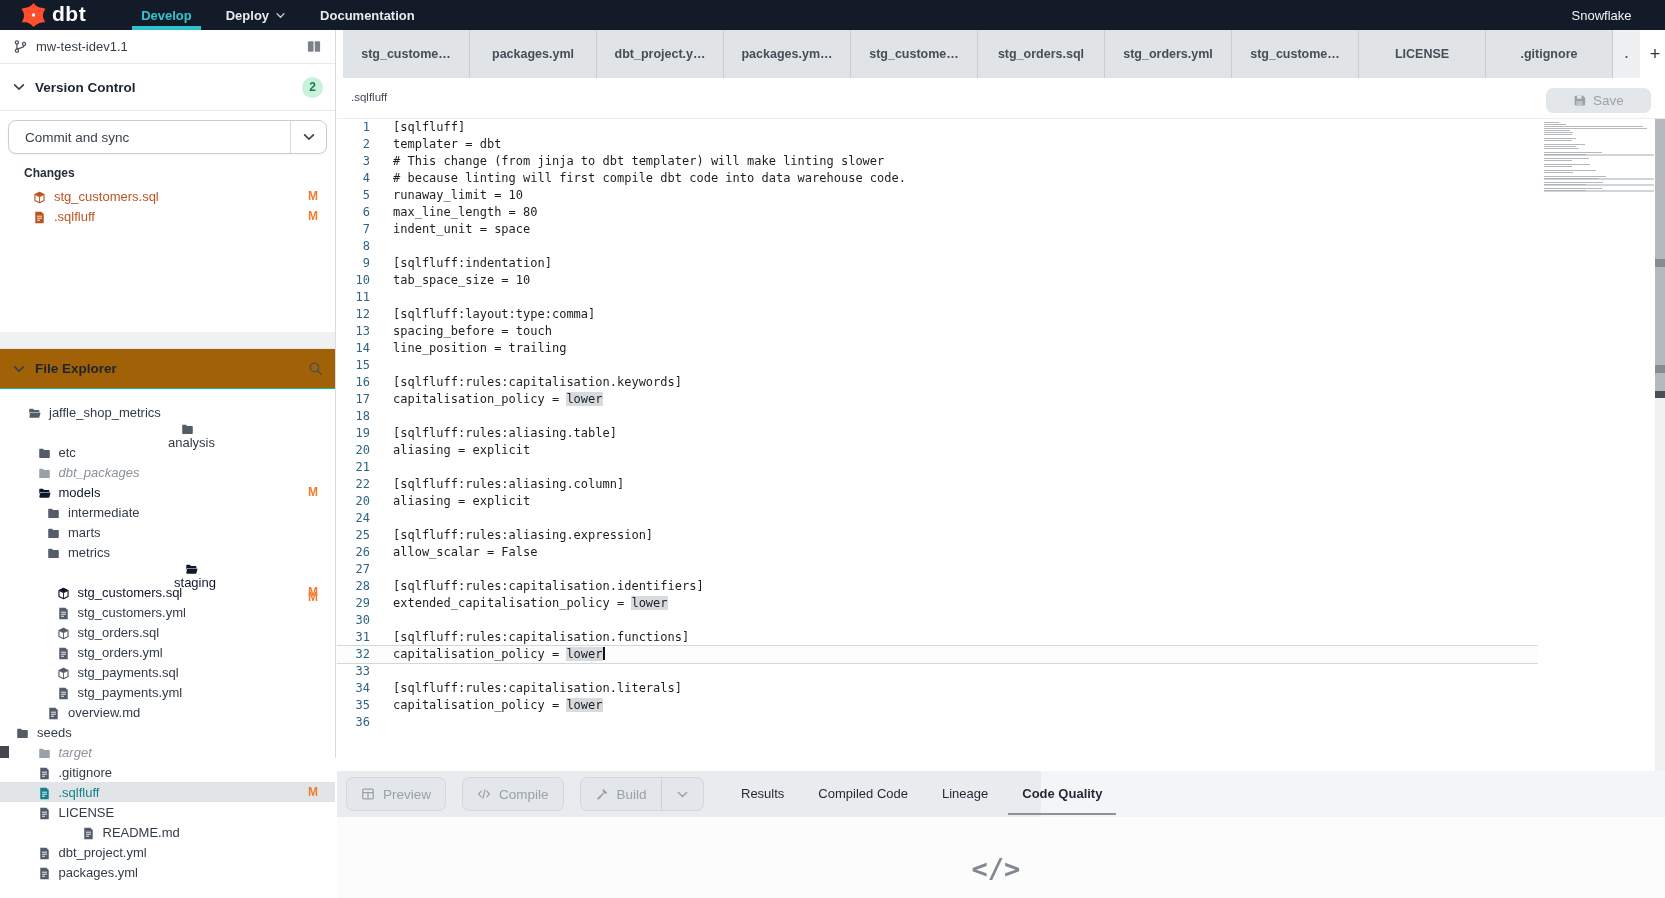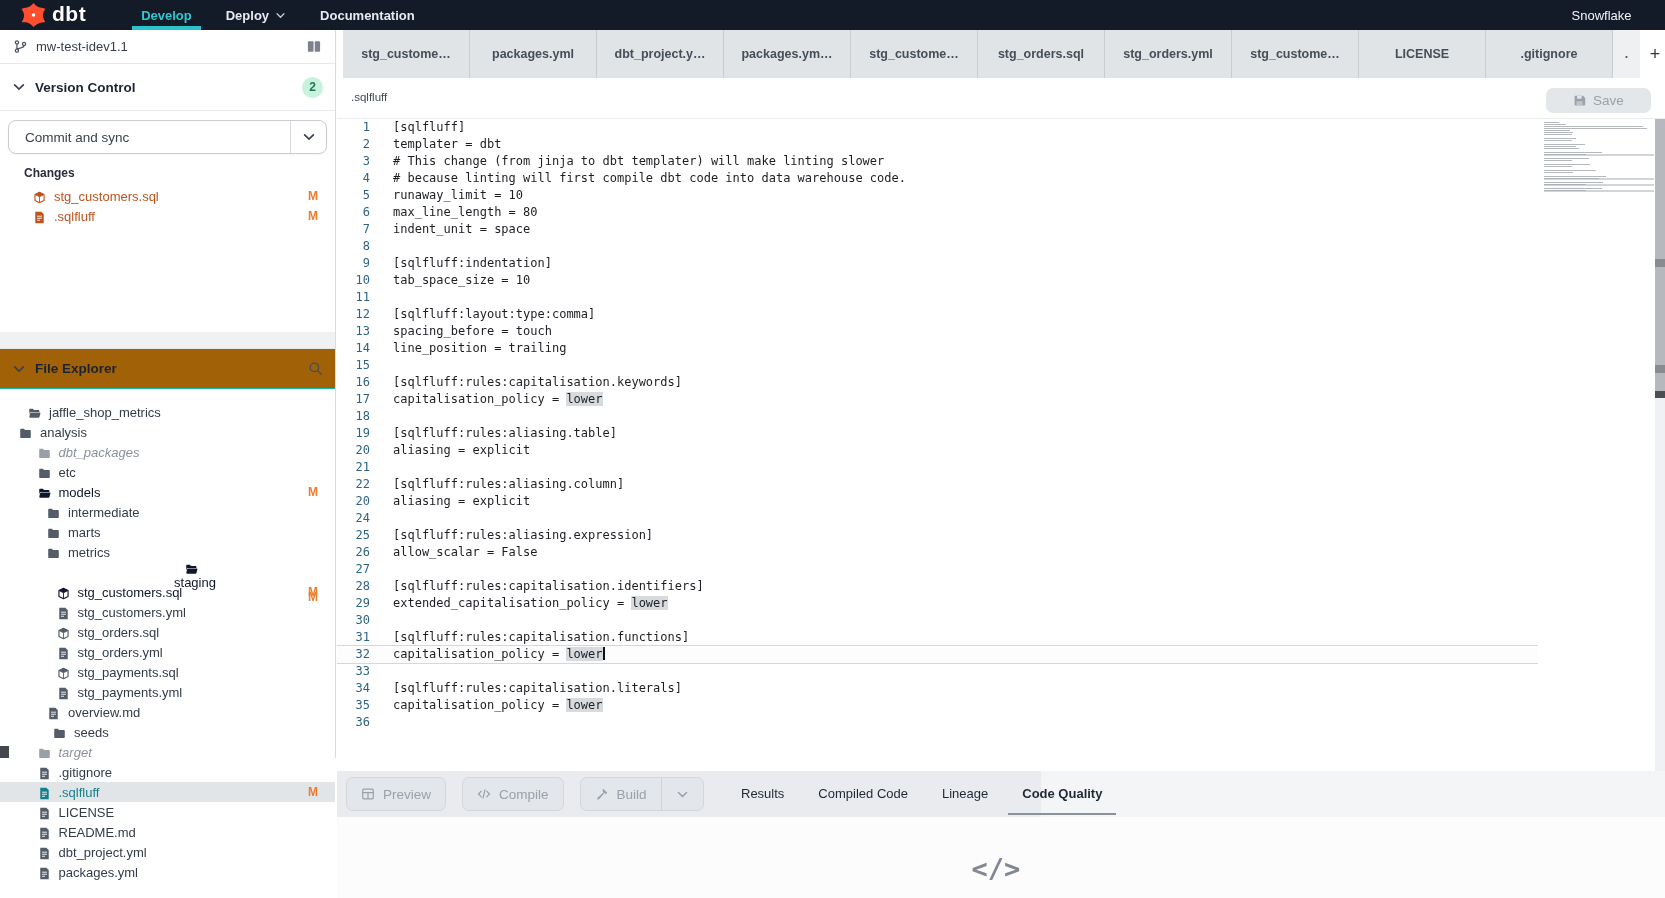--- a/index.html
+++ b/index.html
@@ -235,37 +235,37 @@
     </div>
 
     <div class="tree">
         <div class="tree-row" style="padding-left: 28px;">
           <span class="ficon"><svg viewBox="0 0 16 16" fill="currentColor">
               <path d="M1.5 3.2c0-.7.5-1.2 1.2-1.2h3.2l1.6 1.8h5.3c.7 0 1.2.5 1.2 1.2v1.1H3.5c-.7 0-1.2.4-1.4 1L1.5 9.5V3.2z"></path>
               <path d="M3.2 6.9h11.2c.6 0 1 .6.85 1.15l-1.2 4.3c-.15.55-.65.95-1.2.95H2.5c-.6 0-1-.55-.9-1.15l1-4.4c.1-.5.55-.85 1.6-.85z"></path>
             </svg></span>
           <span class="tree-label">jaffle_shop_metrics</span>
         </div>
-        <div class="tree-row" style="padding-left: 19px;">
+        <div class="tree-row" style="padding-left: 40px; flex-direction: column;">
           <span class="ficon"><svg viewBox="0 0 16 16" fill="currentColor">
               <path d="M1.5 3.2c0-.7.5-1.2 1.2-1.2h3.2l1.6 1.8h5.8c.7 0 1.2.5 1.2 1.2v7.2c0 .7-.5 1.2-1.2 1.2H2.7c-.7 0-1.2-.5-1.2-1.2V3.2z"></path>
             </svg></span>
           <span class="tree-label">analysis</span>
         </div>
+        <div class="tree-row" style="padding-left: 37.5px;">
+          <span class="ficon"><svg viewBox="0 0 16 16" fill="currentColor">
+              <path d="M1.5 3.2c0-.7.5-1.2 1.2-1.2h3.2l1.6 1.8h5.8c.7 0 1.2.5 1.2 1.2v7.2c0 .7-.5 1.2-1.2 1.2H2.7c-.7 0-1.2-.5-1.2-1.2V3.2z"></path>
+            </svg></span>
+          <span class="tree-label">etc</span>
+        </div>
         <div class="tree-row muted" style="padding-left: 37.5px;">
           <span class="ficon"><svg viewBox="0 0 16 16" fill="currentColor">
               <path d="M1.5 3.2c0-.7.5-1.2 1.2-1.2h3.2l1.6 1.8h5.8c.7 0 1.2.5 1.2 1.2v7.2c0 .7-.5 1.2-1.2 1.2H2.7c-.7 0-1.2-.5-1.2-1.2V3.2z"></path>
             </svg></span>
           <span class="tree-label">dbt_packages</span>
-        </div>
-        <div class="tree-row" style="padding-left: 37.5px;">
-          <span class="ficon"><svg viewBox="0 0 16 16" fill="currentColor">
-              <path d="M1.5 3.2c0-.7.5-1.2 1.2-1.2h3.2l1.6 1.8h5.8c.7 0 1.2.5 1.2 1.2v7.2c0 .7-.5 1.2-1.2 1.2H2.7c-.7 0-1.2-.5-1.2-1.2V3.2z"></path>
-            </svg></span>
-          <span class="tree-label">etc</span>
         </div>
         <div class="tree-row modified" style="padding-left: 37.5px;">
           <span class="ficon"><svg viewBox="0 0 16 16" fill="currentColor">
               <path d="M1.5 3.2c0-.7.5-1.2 1.2-1.2h3.2l1.6 1.8h5.3c.7 0 1.2.5 1.2 1.2v1.1H3.5c-.7 0-1.2.4-1.4 1L1.5 9.5V3.2z"></path>
               <path d="M3.2 6.9h11.2c.6 0 1 .6.85 1.15l-1.2 4.3c-.15.55-.65.95-1.2.95H2.5c-.6 0-1-.55-.9-1.15l1-4.4c.1-.5.55-.85 1.6-.85z"></path>
             </svg></span>
           <span class="tree-label">models</span>
           <span class="m-badge">M</span>
         </div>
         <div class="tree-row" style="padding-left: 47px;">
@@ -348,21 +348,21 @@
         </div>
         <div class="tree-row" style="padding-left: 47px; align-items: center;">
           <span class="ficon"><svg viewBox="0 0 16 16">
               <path fill="currentColor" d="M2.8 1h7.4l3 2.8V15H2.8z"></path>
               <g stroke="#fff" stroke-width="1.1" fill="none">
                 <path d="M5 6.4h6M5 8.9h6M5 11.4h3.6"></path>
               </g>
             </svg></span>
           <span class="tree-label">overview.md</span>
         </div>
-        <div class="tree-row" style="padding-left: 53px;">
+        <div class="tree-row" style="padding-left: 16px;">
           <span class="ficon"><svg viewBox="0 0 16 16" fill="currentColor">
               <path d="M1.5 3.2c0-.7.5-1.2 1.2-1.2h3.2l1.6 1.8h5.8c.7 0 1.2.5 1.2 1.2v7.2c0 .7-.5 1.2-1.2 1.2H2.7c-.7 0-1.2-.5-1.2-1.2V3.2z"></path>
             </svg></span>
           <span class="tree-label">seeds</span>
         </div>
         <div class="tree-row muted" style="padding-left: 37.5px;">
           <span class="ficon"><svg viewBox="0 0 16 16" fill="currentColor">
               <path d="M1.5 3.2c0-.7.5-1.2 1.2-1.2h3.2l1.6 1.8h5.8c.7 0 1.2.5 1.2 1.2v7.2c0 .7-.5 1.2-1.2 1.2H2.7c-.7 0-1.2-.5-1.2-1.2V3.2z"></path>
             </svg></span>
           <span class="tree-label">target</span>
@@ -388,21 +388,21 @@
         </div>
         <div class="tree-row" style="padding-left: 37.5px;">
           <span class="ficon"><svg viewBox="0 0 16 16">
               <path fill="currentColor" d="M2.8 1h7.4l3 2.8V15H2.8z"></path>
               <g stroke="#fff" stroke-width="1.1" fill="none">
                 <path d="M5 6.4h6M5 8.9h6M5 11.4h3.6"></path>
               </g>
             </svg></span>
           <span class="tree-label">LICENSE</span>
         </div>
-        <div class="tree-row" style="padding-left: 37.5px;">
+        <div class="tree-row" style="padding-left: 37.5px; margin-left: 44px;">
           <span class="ficon"><svg viewBox="0 0 16 16">
               <path fill="currentColor" d="M2.8 1h7.4l3 2.8V15H2.8z"></path>
               <g stroke="#fff" stroke-width="1.1" fill="none">
                 <path d="M5 6.4h6M5 8.9h6M5 11.4h3.6"></path>
               </g>
             </svg></span>
           <span class="tree-label">README.md</span>
         </div>
         <div class="tree-row" style="padding-left: 37.5px;">
           <span class="ficon"><svg viewBox="0 0 16 16">

